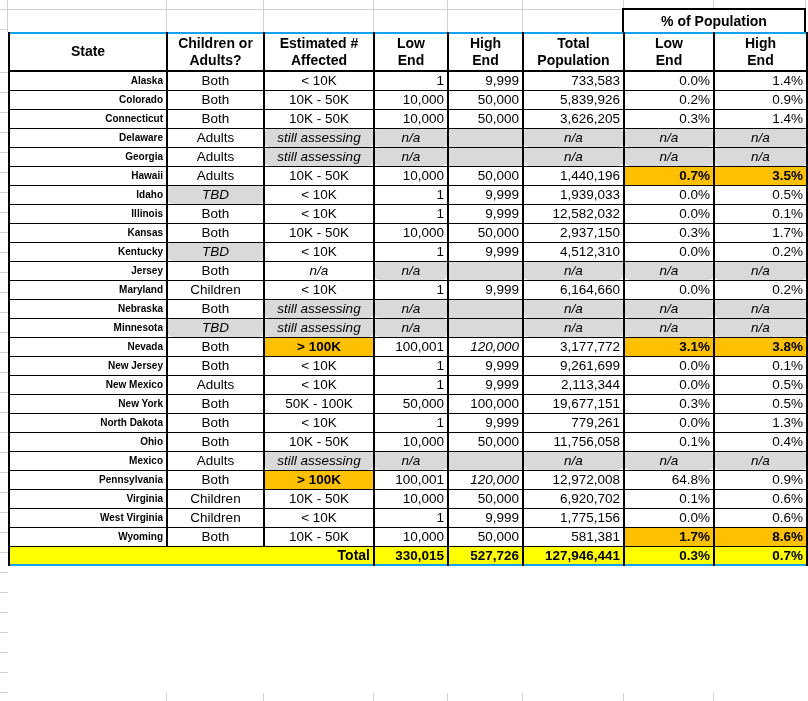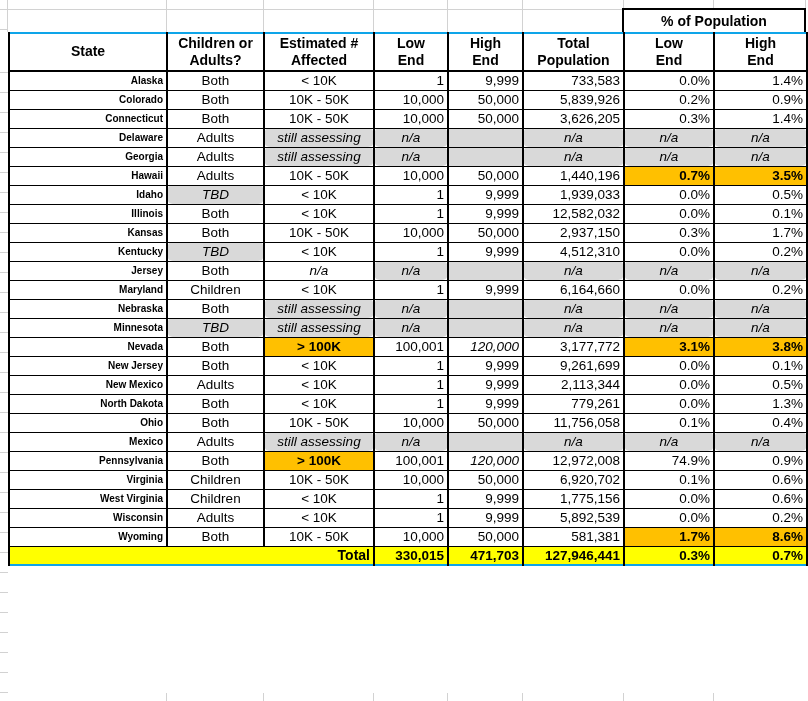--- a/index.html
+++ b/index.html
@@ -275,20 +275,30 @@
           <td class="state">New Mexico</td>
           <td class="ctr">Adults</td>
           <td class="ctr">&lt; 10K</td>
           <td class="num">1</td>
           <td class="num">9,999</td>
           <td class="num">2,113,344</td>
           <td class="num">0.0%</td>
           <td class="num">0.5%</td>
         </tr>
         <tr>
+          <td class="state">New York</td>
+          <td class="ctr">Both</td>
+          <td class="ctr">50K - 100K</td>
+          <td class="num">50,000</td>
+          <td class="num">100,000</td>
+          <td class="num">19,677,151</td>
+          <td class="num">0.3%</td>
+          <td class="num">0.5%</td>
+        </tr>
+        <tr>
           <td class="state">North Dakota</td>
           <td class="ctr">Both</td>
           <td class="ctr">&lt; 10K</td>
           <td class="num">1</td>
           <td class="num">9,999</td>
           <td class="num">779,261</td>
           <td class="num">0.0%</td>
           <td class="num">1.3%</td>
         </tr>
         <tr>
@@ -311,21 +321,21 @@
           <td class="ctr shade italic">n/a</td>
           <td class="ctr shade italic">n/a</td>
         </tr>
         <tr>
           <td class="state">Pennsylvania</td>
           <td class="ctr">Both</td>
           <td class="ctr hl bold">&gt; 100K</td>
           <td class="num">100,001</td>
           <td class="num italic">120,000</td>
           <td class="num">12,972,008</td>
-          <td class="num">74.9%</td>
+          <td class="num">64.8%</td>
           <td class="num">0.9%</td>
         </tr>
         <tr>
           <td class="state">Virginia</td>
           <td class="ctr">Children</td>
           <td class="ctr">10K - 50K</td>
           <td class="num">10,000</td>
           <td class="num">50,000</td>
           <td class="num">6,920,702</td>
           <td class="num">0.1%</td>
@@ -333,46 +343,36 @@
         </tr>
         <tr>
           <td class="state">West Virginia</td>
           <td class="ctr">Children</td>
           <td class="ctr">&lt; 10K</td>
           <td class="num">1</td>
           <td class="num">9,999</td>
           <td class="num">1,775,156</td>
           <td class="num">0.0%</td>
           <td class="num">0.6%</td>
-        </tr>
-        <tr>
-          <td class="state">Wisconsin</td>
-          <td class="ctr">Adults</td>
-          <td class="ctr">&lt; 10K</td>
-          <td class="num">1</td>
-          <td class="num">9,999</td>
-          <td class="num">5,892,539</td>
-          <td class="num">0.0%</td>
-          <td class="num">0.2%</td>
         </tr>
         <tr>
           <td class="state">Wyoming</td>
           <td class="ctr">Both</td>
           <td class="ctr">10K - 50K</td>
           <td class="num">10,000</td>
           <td class="num">50,000</td>
           <td class="num">581,381</td>
           <td class="num hl bold">1.7%</td>
           <td class="num hl bold">8.6%</td>
         </tr>
       </tbody>
     <tbody>
       <tr class="total-row">
         <td colspan="3" class="total-label">Total</td>
         <td class="num">330,015</td>
-        <td class="num">471,703</td>
+        <td class="num">527,726</td>
         <td class="num">127,946,441</td>
         <td class="num">0.3%</td>
         <td class="num">0.7%</td>
       </tr>
     </tbody>
   </table>
 </div>
 
 </body></html>

